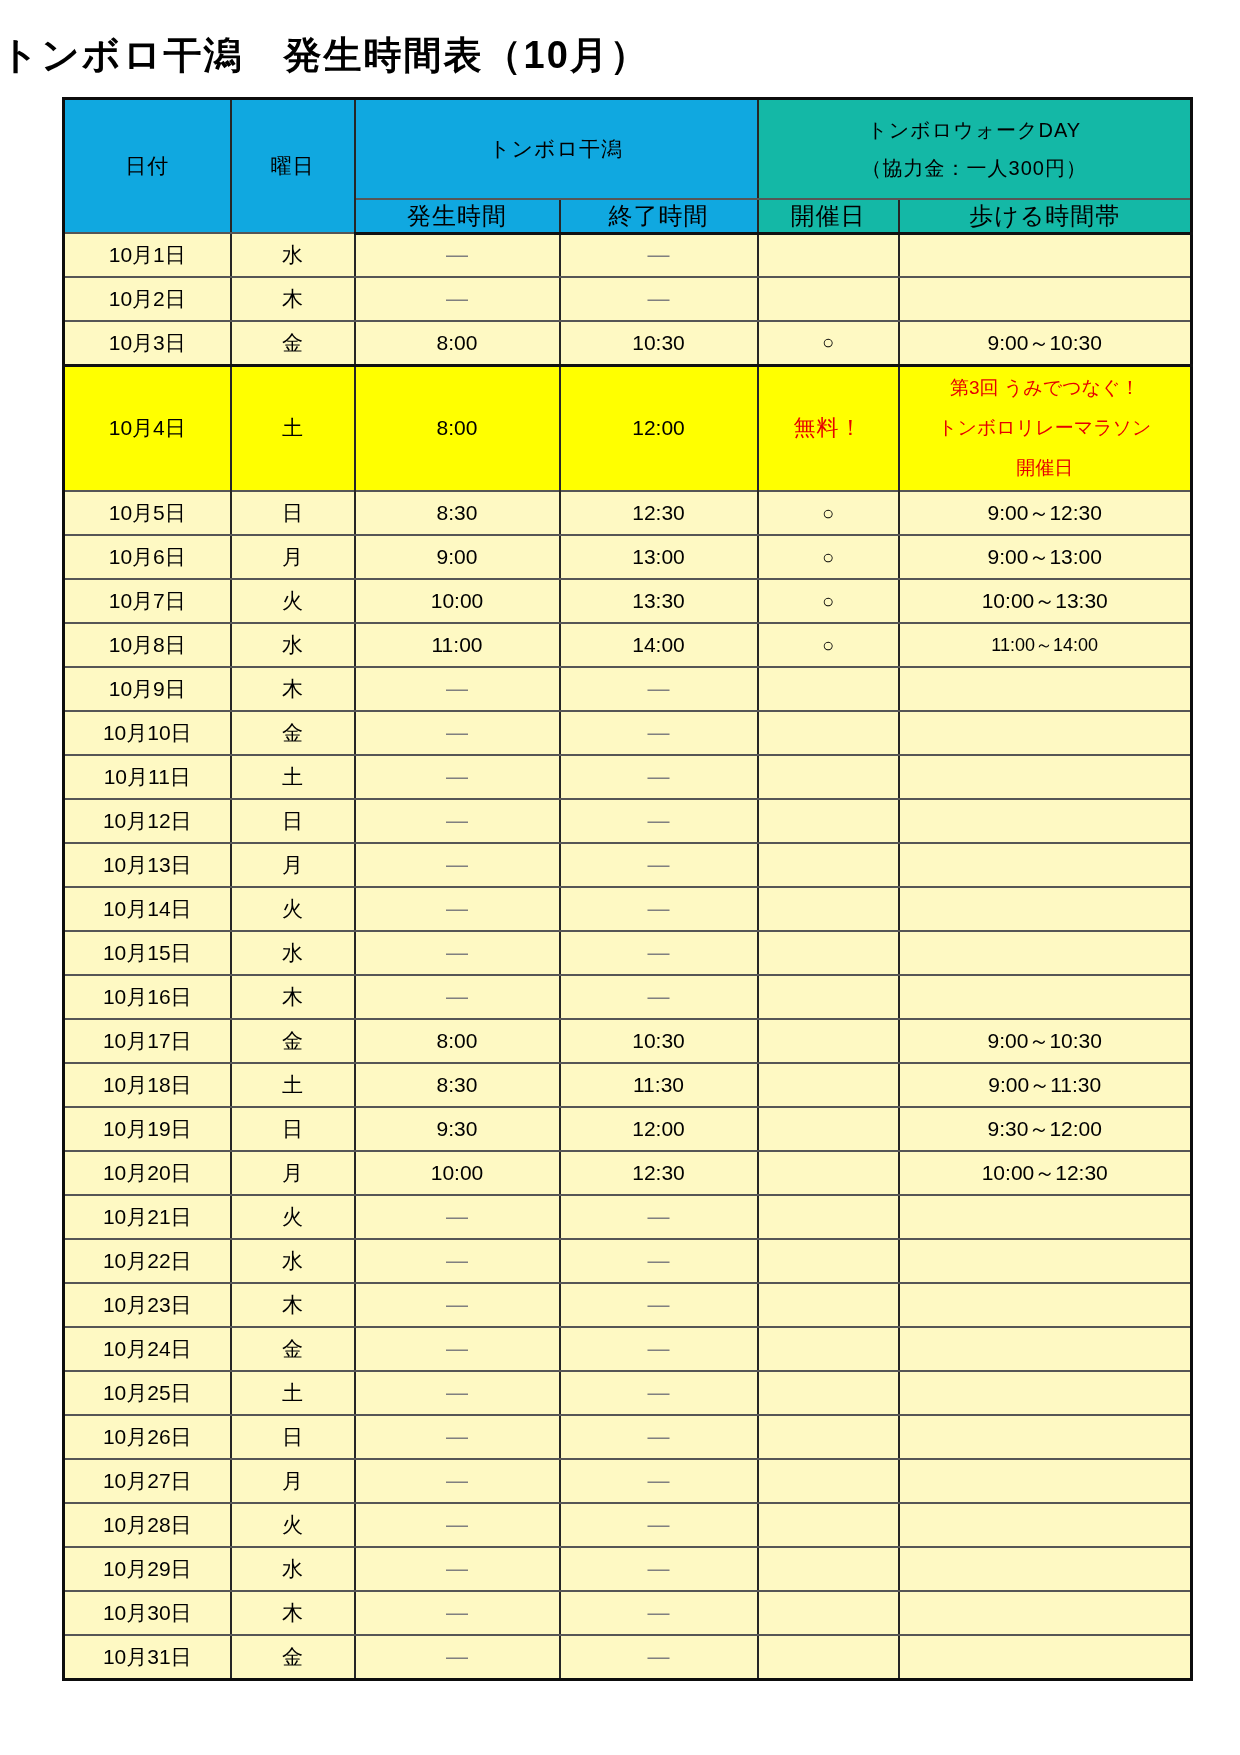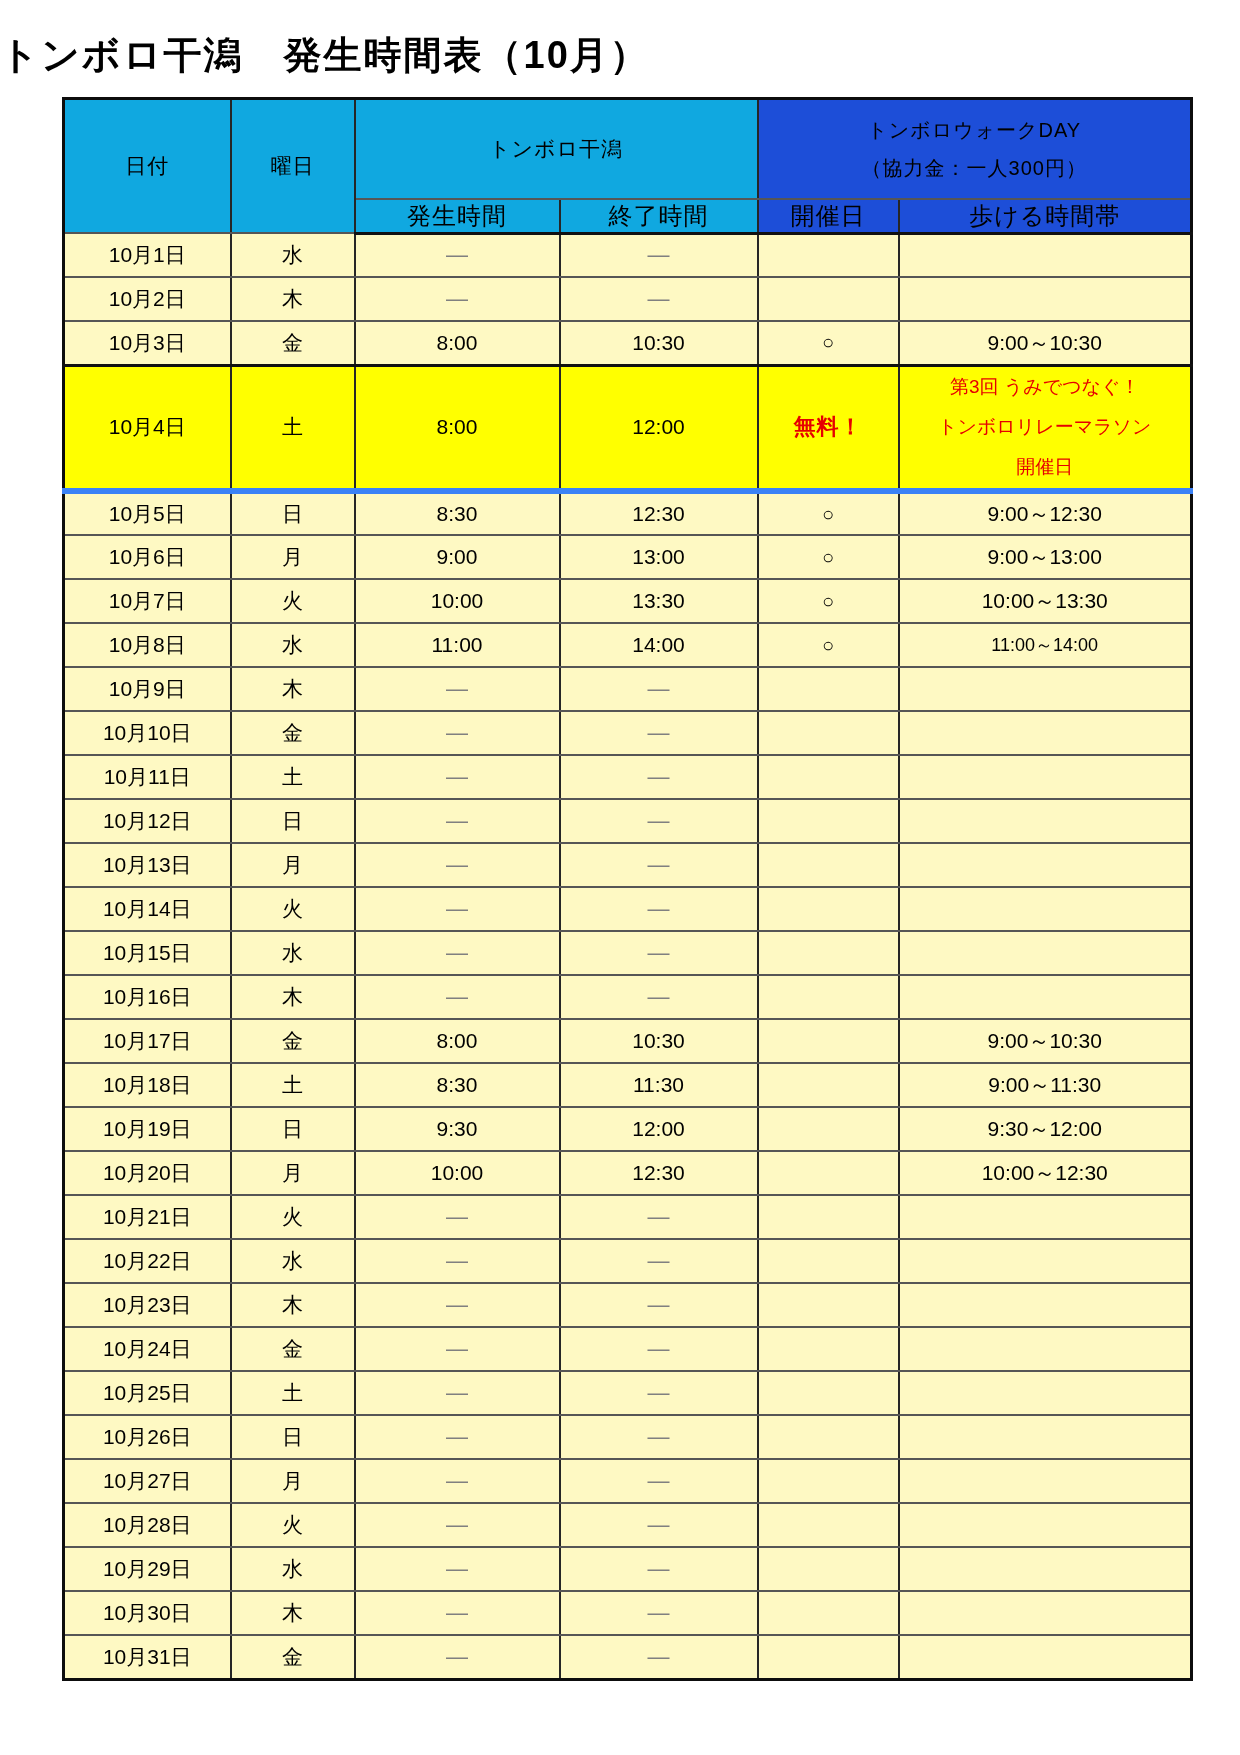--- a/index.html
+++ b/index.html
@@ -48,35 +48,35 @@
   col.c-start { width: 205px; }
   col.c-end   { width: 198px; }
   col.c-event { width: 141px; }
   col.c-walk  { width: 293px; }
 
   
   tr.head-main { height: 100px; }
   tr.head-sub  { height: 34px; }
   tr.head-sub th { border-bottom: 3px solid #111; font-size: 24px; }
   .th-cyan { background: #10a8e0; letter-spacing: 1px; }
-  .th-pink { background: #1d4ed8; letter-spacing: 1px; }
+  .th-pink { background: #14b8a6; letter-spacing: 1px; }
   .walk-head-line { line-height: 38px; font-size: 20px; }
 
   
   .timetable tbody tr { height: 44px; background: #fef9c3; }
   .timetable tbody tr.row-holiday { background: #fef9c3; }
   .timetable tbody tr.row-yellow  { background: #ffff00; height: 126px; }
   .timetable tbody tr.row-yellow td {
     border-top: 3px solid #111;
-    border-bottom: 6px solid #3b82f6;
+    border-bottom: 1px solid #3b82f6;
   }
   td.dash { color: #808080; font-size: 22px; }
   td.circle { font-size: 20px; }
   .red-text { color: #e60000; font-weight: 700; }
-  td.free-label { font-size: 22px; letter-spacing: 1px; font-weight: bold; }
+  td.free-label { font-size: 22px; letter-spacing: 1px; }
   td.walk-lines { font-size: 19px; }
   td.walk-lines div { line-height: 40px; }
   td.small { font-size: 18px; margin-top: 17px; }
 </style>
 </head>
 <body>
 
 <div class="page-title">トンボロ干潟　発生時間表（10月）</div>
 
 <table class="timetable">

